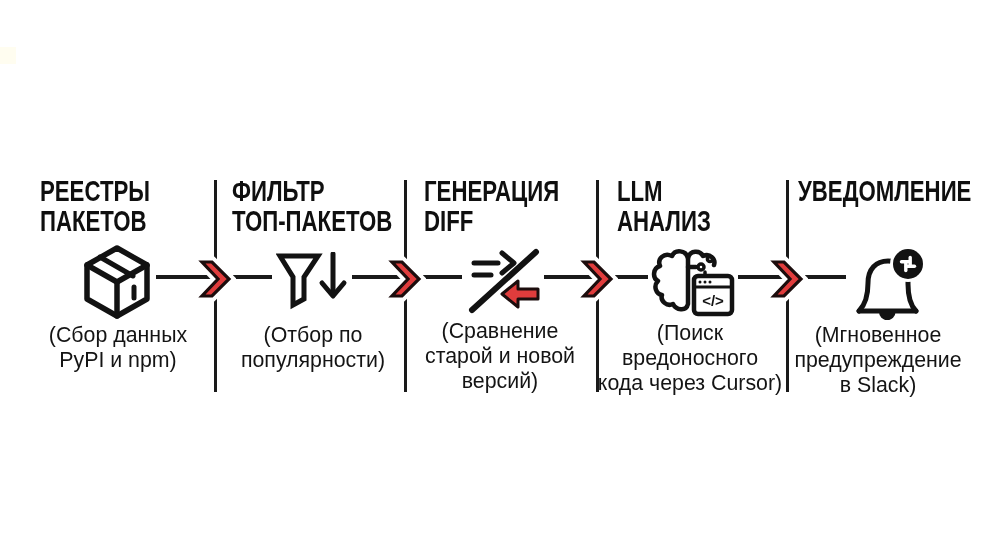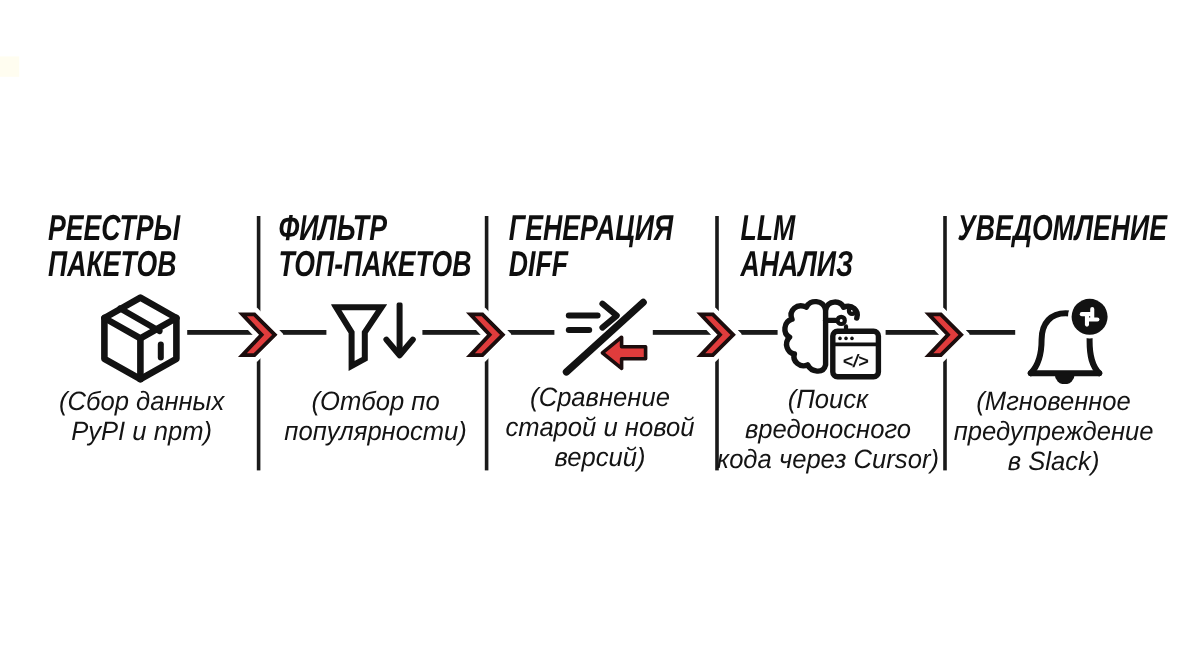--- a/index.html
+++ b/index.html
@@ -3,21 +3,21 @@
 <meta charset="utf-8">
 <style>
   html,body{margin:0;padding:0;}
   body{
     font-family:"Liberation Sans", sans-serif;
     background:#ffffff;
     width:1000px;height:558px;
     position:relative;overflow:hidden;
     color:#111;
   }
-  .canvas{position:absolute;left:0;top:0;width:1000px;height:558px;background:#ffffff;font-style:italic;}
+  .canvas{position:absolute;left:0;top:0;width:1000px;height:558px;background:#ffffff;}
   .artifact{position:absolute;left:0;top:47px;width:16px;height:17px;background:#fffdf0;}
   .hline{position:absolute;top:275px;height:4px;background:#1a1a1a;}
   .vsep{position:absolute;top:180px;width:3px;height:212px;background:#1a1a1a;}
   .stage-title{
     position:absolute;top:176px;
     font-weight:700;font-size:30px;line-height:30px;
     letter-spacing:0px;color:#0f0f0f;white-space:nowrap;
     transform:scaleX(0.74);transform-origin:left top;
   }
   .stage-caption{

